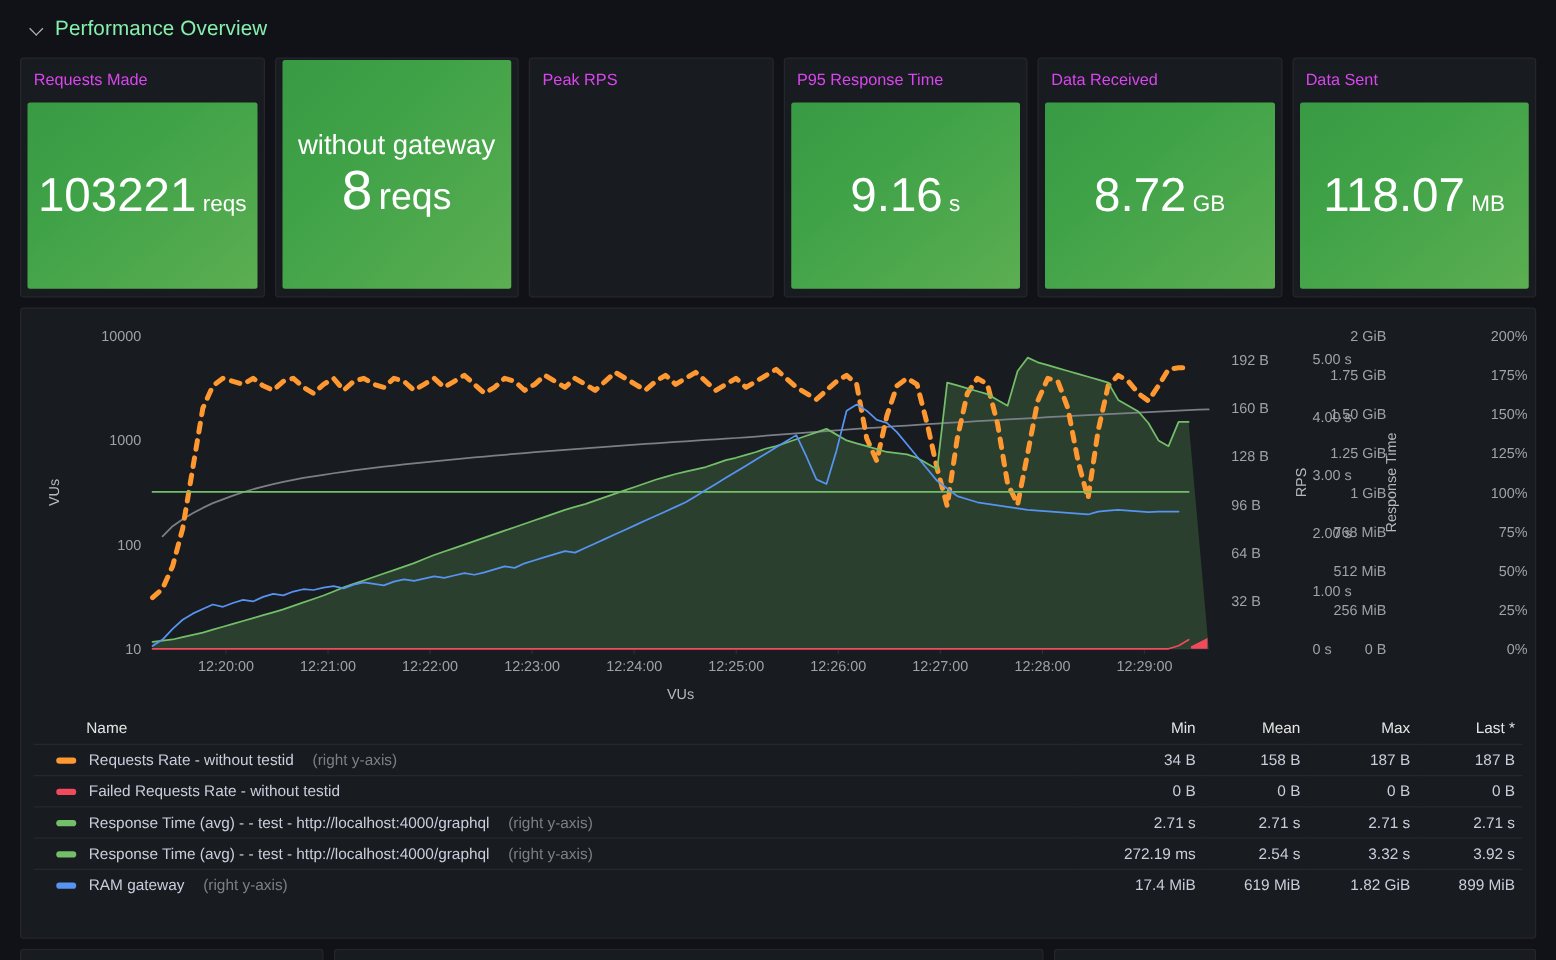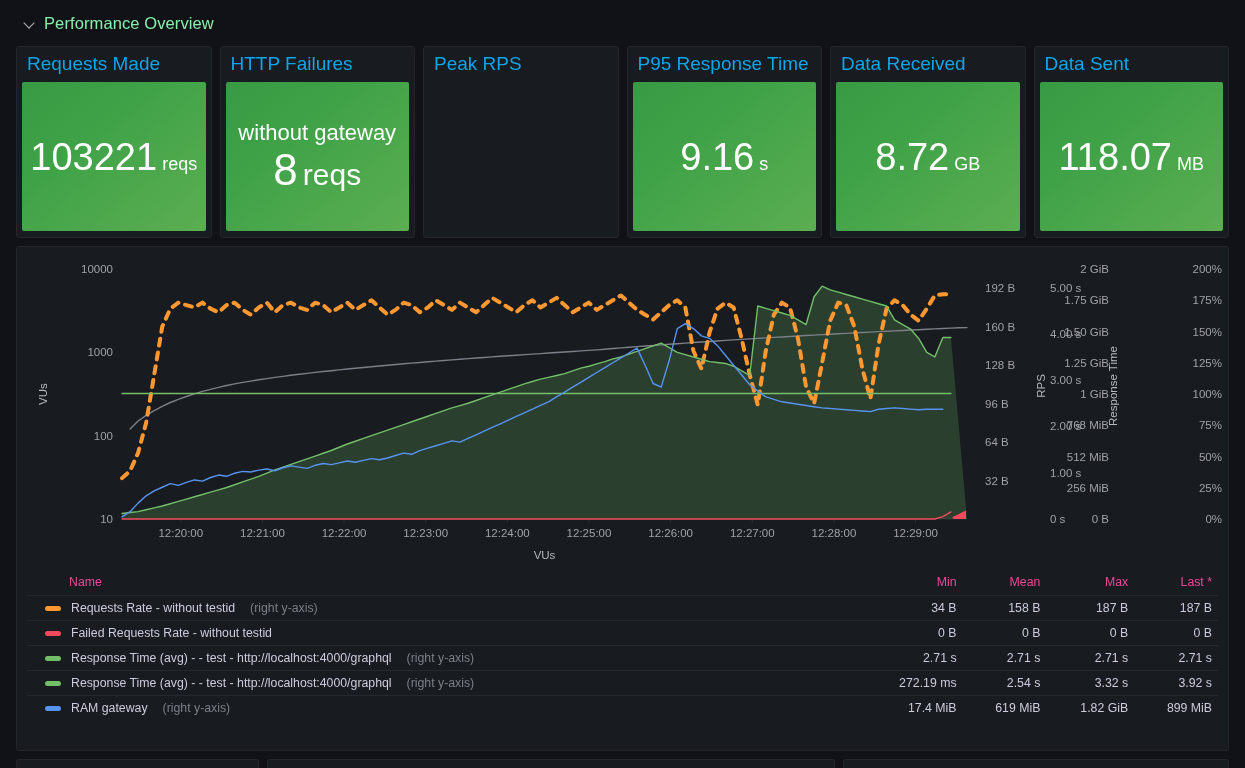--- a/index.html
+++ b/index.html
@@ -52,22 +52,22 @@
     border: 1px solid #24262b;
     border-radius: 3px;
     display: flex;
     flex-direction: column;
     overflow: hidden;
   }
   .stat-title {
     height: 34px;
     line-height: 34px;
     padding: 0 10px;
-    font-size: 19px;
-    color: #0ea5e9;
+    font-size: 13px;
+    color: #d946ef;
     white-space: nowrap;
     overflow: hidden;
   }
   .stat-body {
     flex: 1 1 auto;
     margin: 1px 5px 6px 5px;
     border-radius: 2px;
     background: linear-gradient(to bottom right, #389a44 0%, #3fa247 35%, #5cae52 100%);
     display: flex;
     flex-direction: column;
@@ -124,21 +124,21 @@
     padding: 0 10px 0 10px;
     overflow: hidden;
   }
   table.legend-table {
     width: 100%;
     border-collapse: collapse;
     font-size: 12.3px;
   }
   table.legend-table th {
     font-weight: 400;
-    color: #ec4899;
+    color: #e5e5e5;
     text-align: right;
     padding: 3px 6px 6px 6px;
     white-space: nowrap;
   }
   table.legend-table th.name-col { text-align: left; padding-left: 42px; }
   table.legend-table td {
     padding: 5px 6px;
     border-top: 1px solid #25282e;
     color: #ccccdc;
     text-align: right;
@@ -189,21 +189,20 @@
     <div class="stat-panel" data-variant="normal">
       <div class="stat-title">Requests Made</div>
       <div class="stat-body">
         <div class="stat-value-line">
           <span class="stat-number">103221</span>
           <span class="stat-unit">reqs</span>
         </div>
       </div>
     </div>
     <div class="stat-panel" data-variant="big">
-      <div class="stat-title">HTTP Failures</div>
       <div class="stat-body">
         <div class="stat-prefix">without gateway</div>
         <div class="stat-value-line">
           <span class="stat-number">8</span>
           <span class="stat-unit">reqs</span>
         </div>
       </div>
     </div>
     <div class="stat-panel" data-variant="normal">
       <div class="stat-title">Peak RPS</div>

